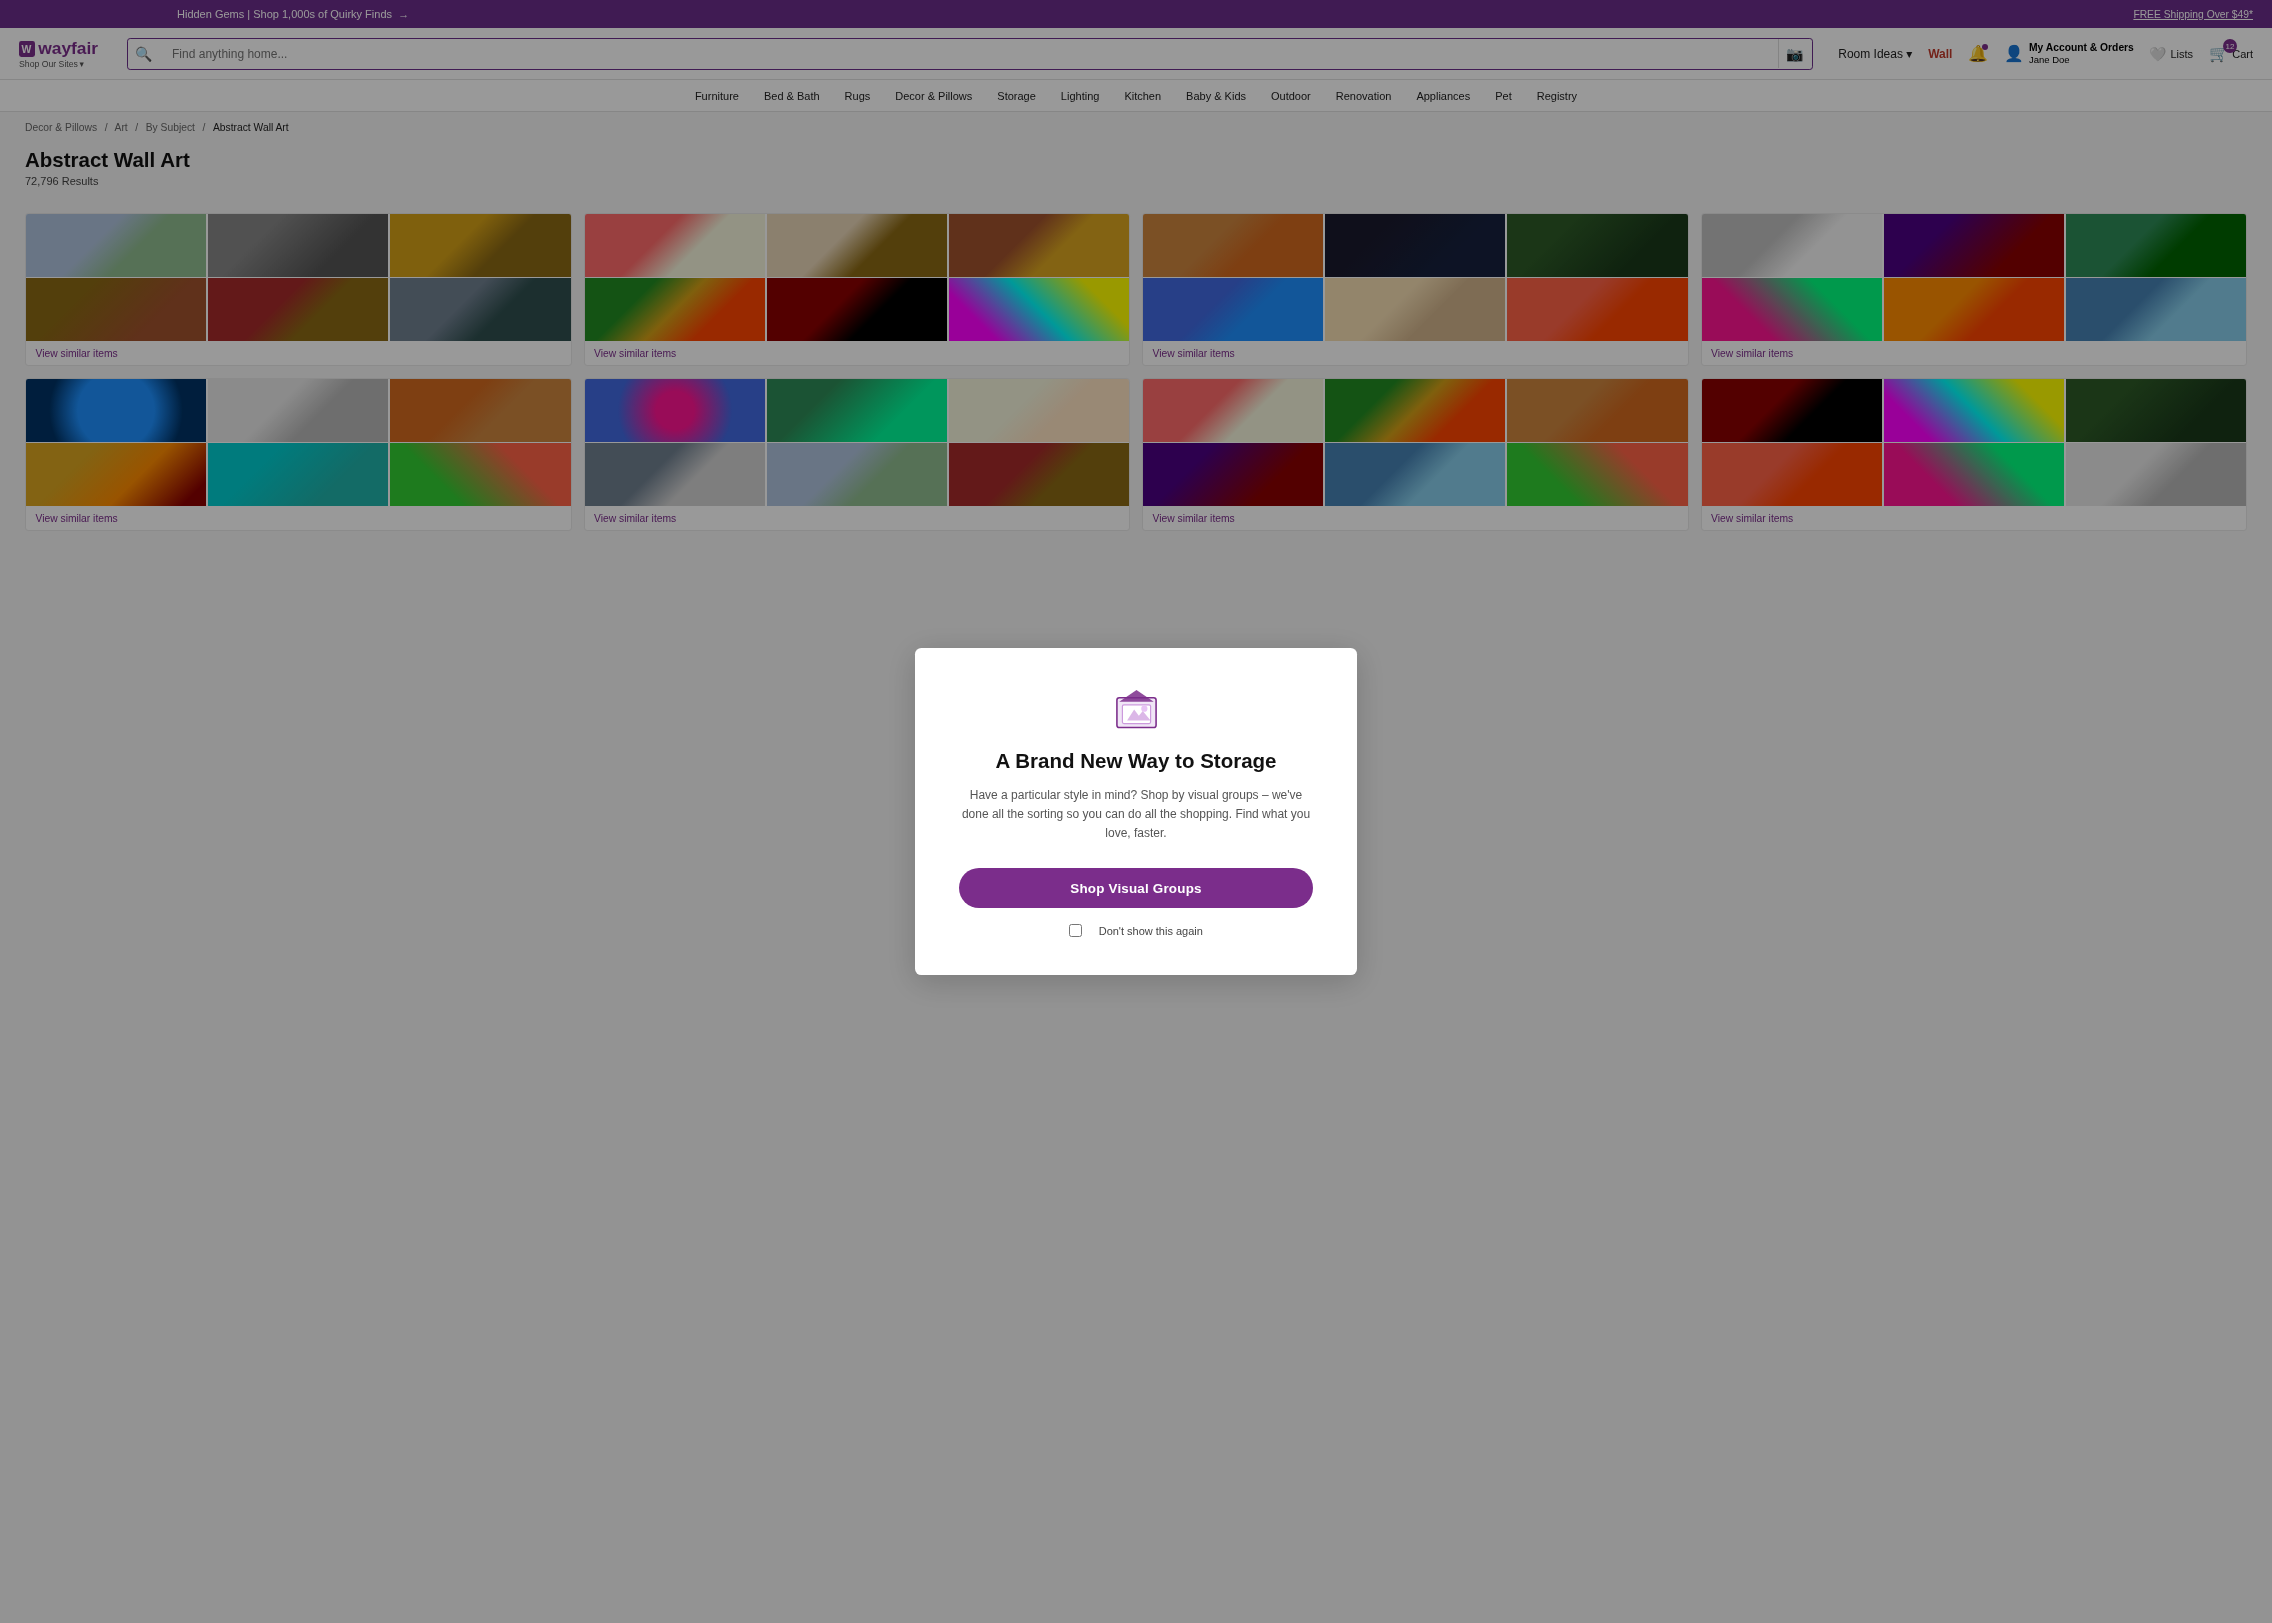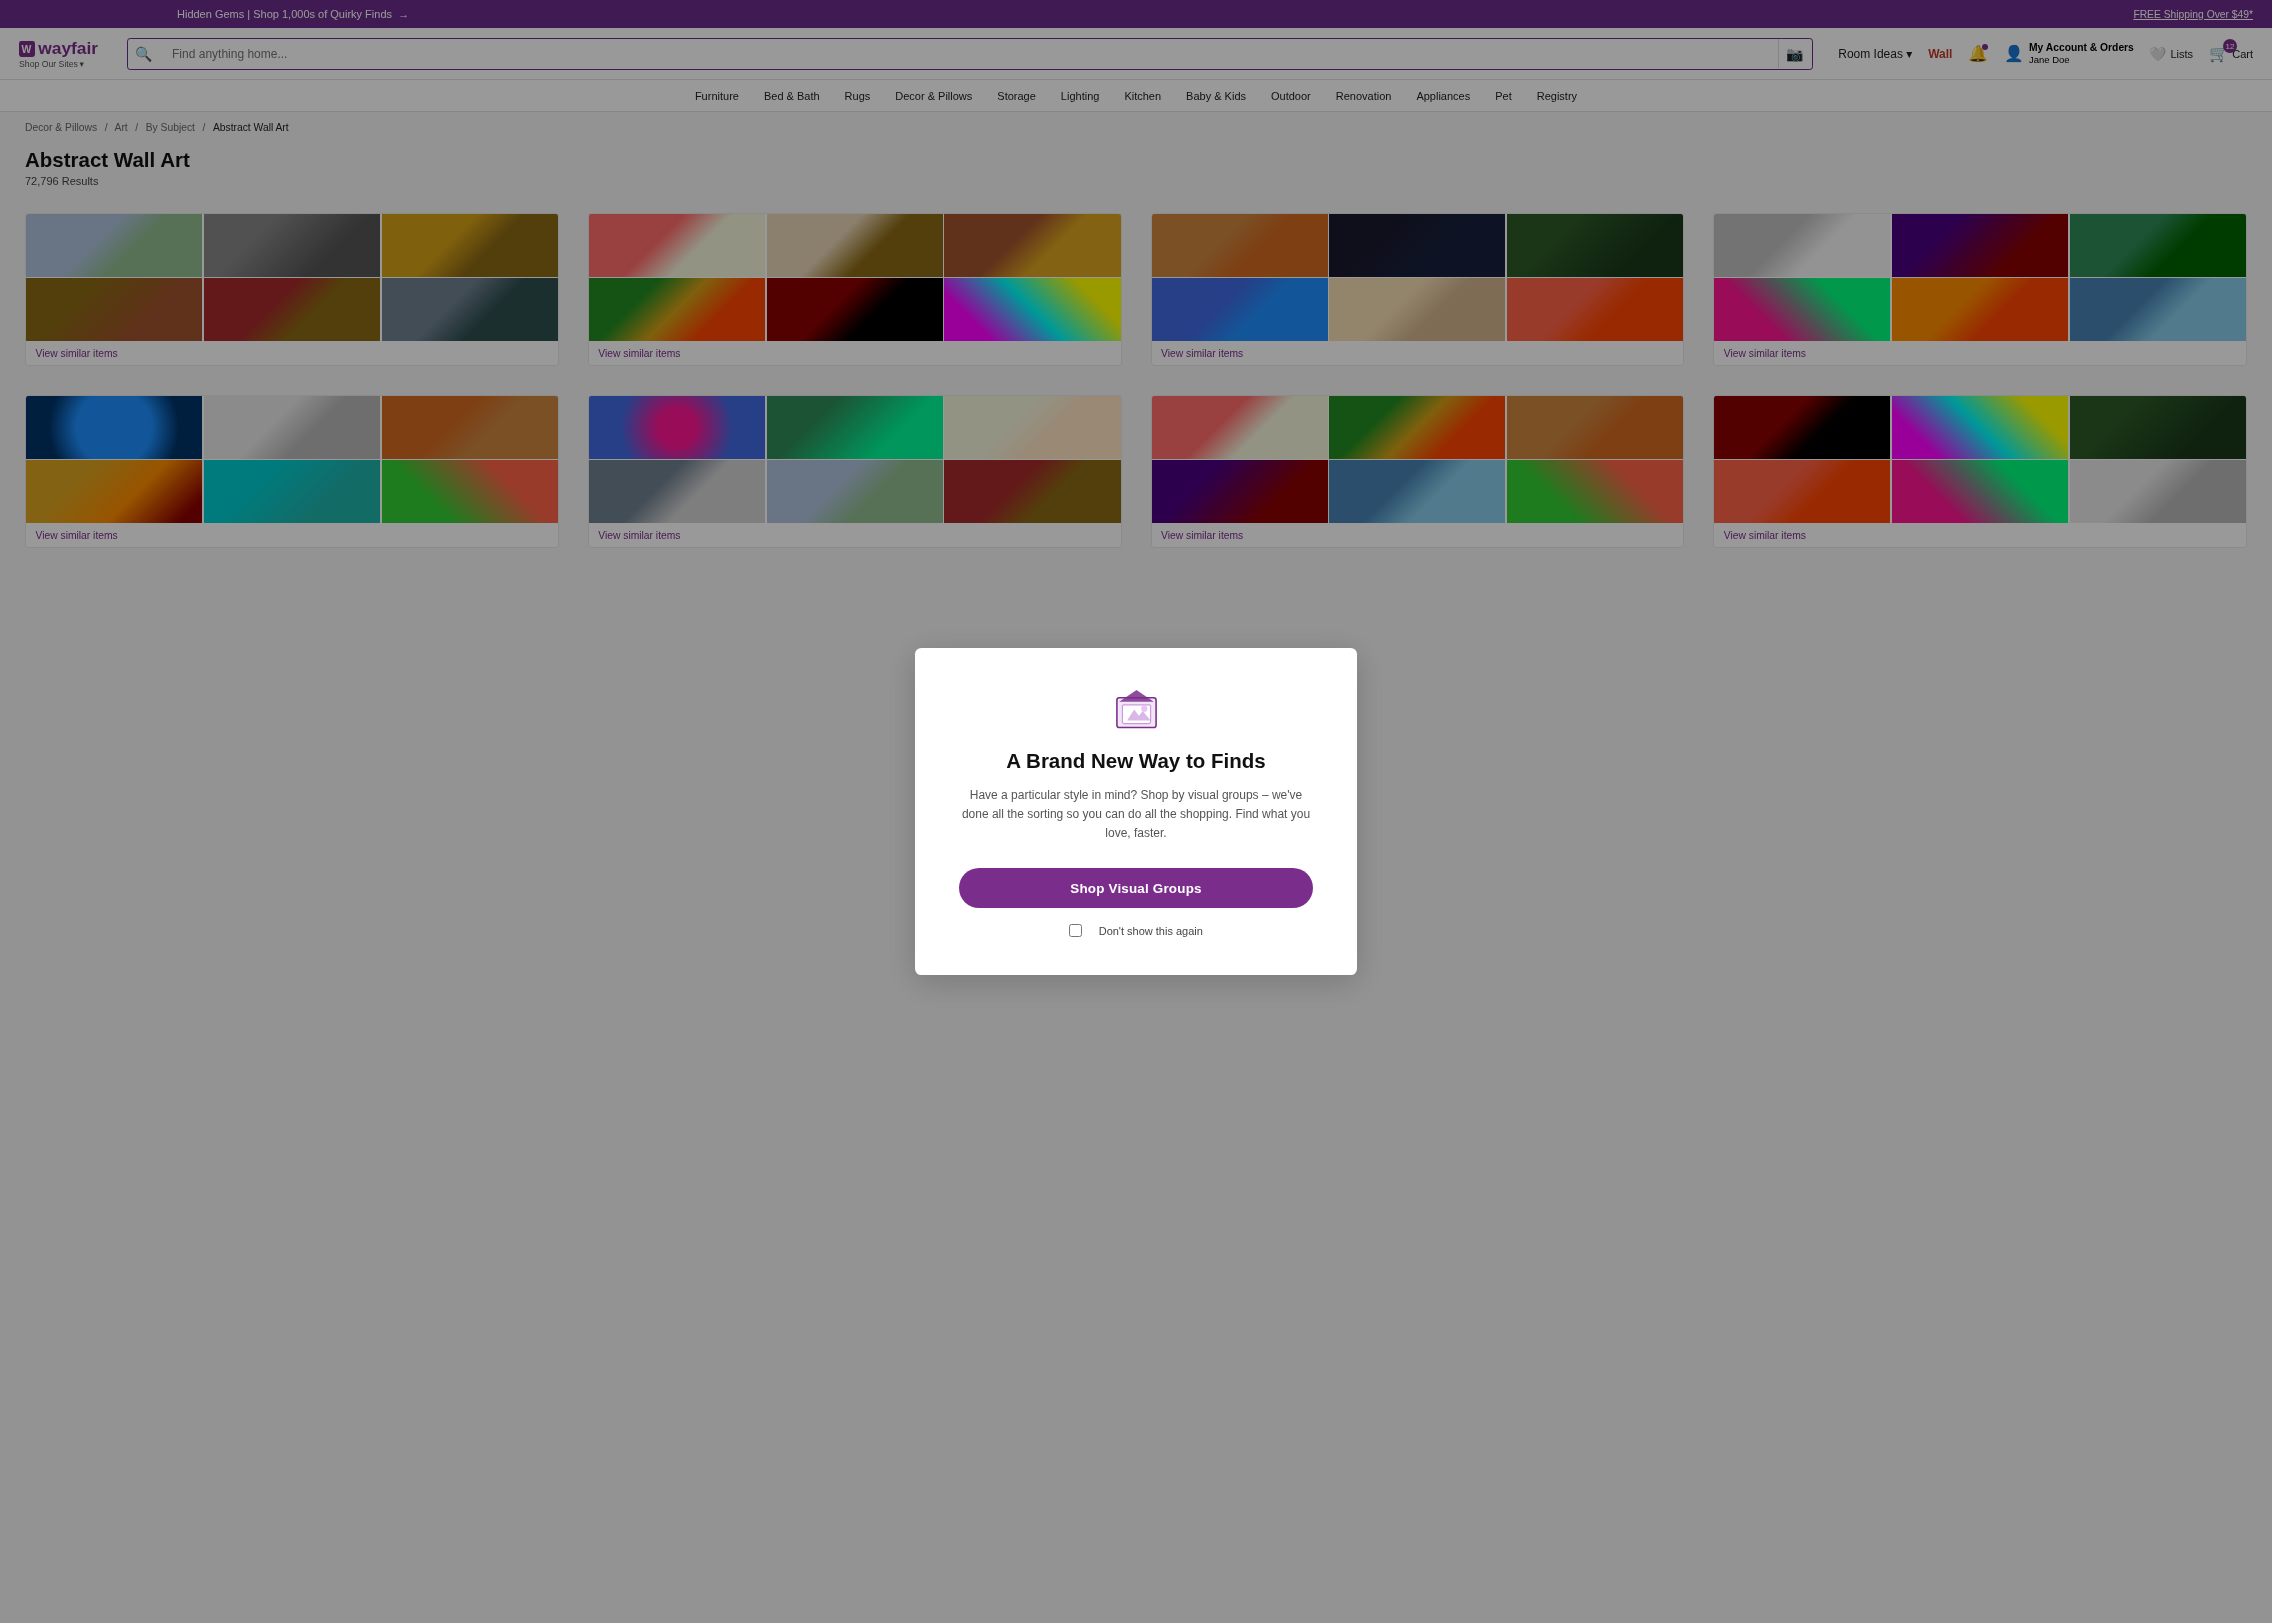--- a/index.html
+++ b/index.html
@@ -79,21 +79,21 @@
 
     
     .page-title-area { padding: 6.3px 25px 12.6px; background: #f5f5f5; }
     .page-title { font-size: 20.5px; font-weight: 700; color: #111; }
     .results-count { font-size: 11px; color: #444; margin-top: 3.2px; }
 
     
     .product-grid {
       display: grid;
       grid-template-columns: repeat(4, 1fr);
-      gap: 29px;
+      gap: 12px;
       padding: 12.6px 25px;
       background: #f5f5f5;
     }
     .product-card {
       background: white;
       border-radius: 3.2px;
       overflow: hidden;
       border: 0.8px solid #e8e8e8;
     }
     .product-images {
@@ -410,21 +410,21 @@
         <polygon points="30,5 8,20 52,20" fill="#7b2d8b" opacity="0.85"></polygon>
 
         <rect x="12" y="24" width="36" height="24" rx="2" fill="white" stroke="#cc99dd" stroke-width="1.5"></rect>
 
         <polygon points="18,44 27,30 33,38 38,32 48,44" fill="#cc99dd" opacity="0.7"></polygon>
 
         <circle cx="40" cy="29" r="4" fill="#e8c3f5"></circle>
       </svg>
     </div>
     
-    <h2 class="modal-title">A Brand New Way to Finds</h2>
+    <h2 class="modal-title">A Brand New Way to Storage</h2>
     
     <p class="modal-desc">Have a particular style in mind? Shop by visual groups – we've done all the sorting so you can do all the shopping. Find what you love, faster.</p>
     
     <button class="modal-cta-btn">Shop Visual Groups</button>
     
     <div class="modal-checkbox-area">
       <input type="checkbox" id="dont-show" style="">
       <label for="dont-show">Don't show this again</label>
     </div>
   </div>

